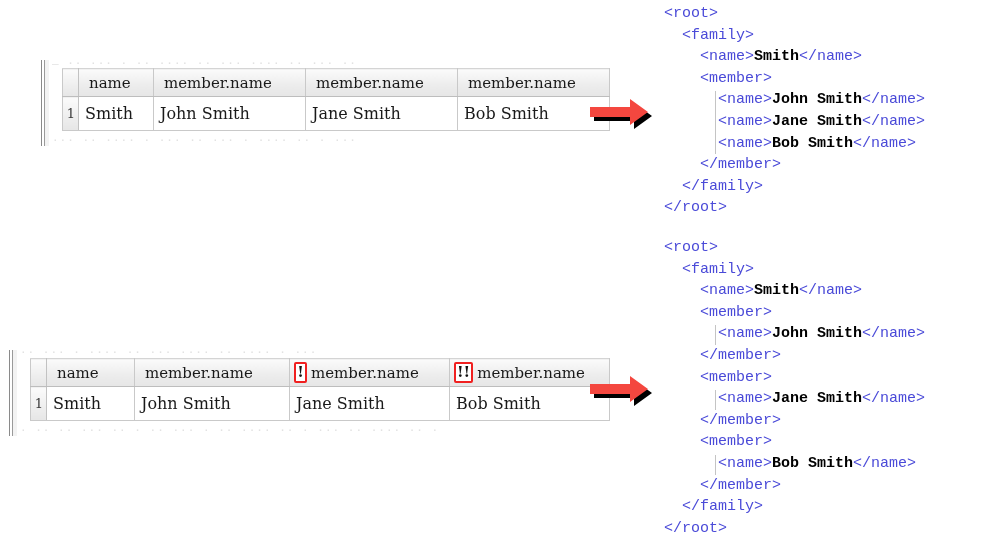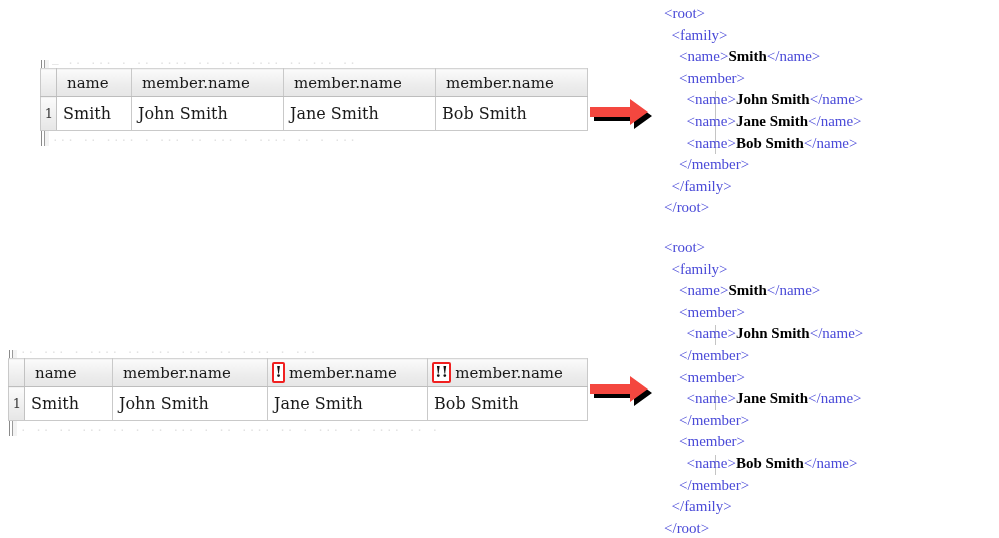--- a/index.html
+++ b/index.html
@@ -37,21 +37,21 @@
     overflow: hidden;
     font-size: 11px;
     line-height: 9px;
     color: #e2e2e2;
     letter-spacing: 1px;
     white-space: nowrap;
     user-select: none;
   }
   .grid-table {
     position: absolute;
-    left: 0;
+    left: 22px;
     border-collapse: collapse;
     background: #404040;
     table-layout: fixed;
   }
   .grid-table th,
   .grid-table td {
     border: 1px solid #c9c9c9;
     text-align: left;
     font-weight: normal;
     font-family: "DejaVu Serif", "Liberation Serif", serif;
@@ -112,21 +112,21 @@
   .arrow-wrap {
     position: absolute;
     width: 80px;
     height: 36px;
   }
   .arrow-wrap svg { display: block; }
 
   
   .xml-block {
     position: absolute;
-    font-family: Liberation Serif, serif;
+    font-family: Liberation Mono, monospace;
     font-size: 15px;
     line-height: 21.6px;
     white-space: pre;
     color: #4a4ad8;
   }
   .xml-line { position: relative; height: 21.6px; }
   .tag   { color: #4a4ad8; }
   .txt   { color: #000000; font-weight: bold; }
   .guide {
     position: absolute;

